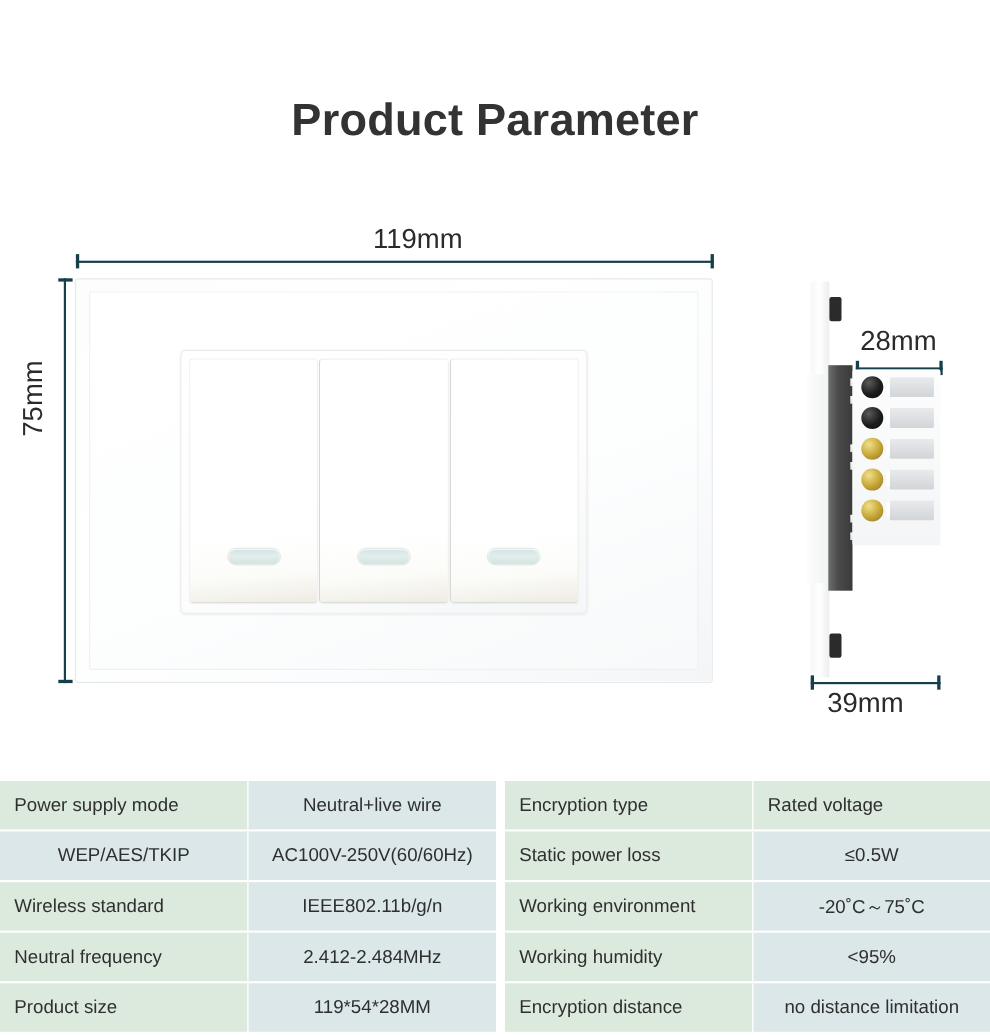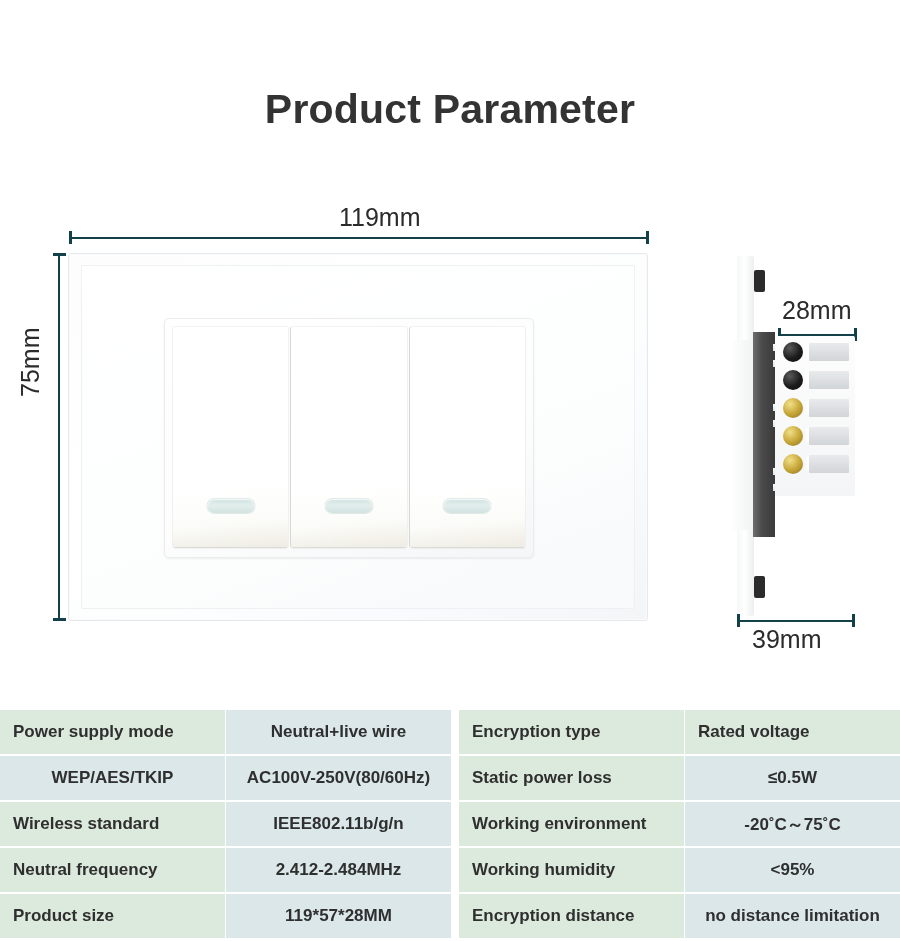--- a/index.html
+++ b/index.html
@@ -103,21 +103,20 @@
   .term-nub { position:absolute; left:23px; top:2px; width:8px; height:14px; background:#ffffff; border-radius:1px; }
 
   
   .spec-table {
     position:absolute; left:0; top:710px; width:900px;
     display:grid;
     grid-template-columns: 225px 1px 225px 8px 225px 1px 215px;
     grid-auto-rows: 46px;
     row-gap: 0px;
     background:#ffffff;
-    font-weight:bold;
   }
   .cell {
     display:flex; align-items:center;
     font-size:17px; color:#2f2f2f;
     border-bottom:2px solid #ffffff;
     height:46px;
   }
   .cell.label { background:#dce9dd; padding-left:13px; justify-content:flex-start; }
   .cell.value { background:#dbe7e9; justify-content:center; padding:0 6px; text-align:center; }
   .cell.gap   { background:#ffffff; border-bottom:2px solid #ffffff; }
@@ -217,21 +216,21 @@
     <div class="cell label">Power supply mode</div>
     <div class="cell vgap"></div>
     <div class="cell value">Neutral+live wire</div>
     <div class="cell gap"></div>
     <div class="cell label">Encryption type</div>
     <div class="cell vgap"></div>
     <div class="cell label">Rated voltage</div>
 
     <div class="cell value">WEP/AES/TKIP</div>
     <div class="cell vgap"></div>
-    <div class="cell value">AC100V-250V(80/60Hz)</div>
+    <div class="cell value">AC100V-250V(60/60Hz)</div>
     <div class="cell gap"></div>
     <div class="cell label">Static power loss</div>
     <div class="cell vgap"></div>
     <div class="cell value">≤0.5W</div>
 
     <div class="cell label">Wireless standard</div>
     <div class="cell vgap"></div>
     <div class="cell value">IEEE802.11b/g/n</div>
     <div class="cell gap"></div>
     <div class="cell label">Working environment</div>
@@ -241,21 +240,21 @@
     <div class="cell label">Neutral frequency</div>
     <div class="cell vgap"></div>
     <div class="cell value">2.412-2.484MHz</div>
     <div class="cell gap"></div>
     <div class="cell label">Working humidity</div>
     <div class="cell vgap"></div>
     <div class="cell value">&lt;95%</div>
 
     <div class="cell label">Product size</div>
     <div class="cell vgap"></div>
-    <div class="cell value">119*57*28MM</div>
+    <div class="cell value">119*54*28MM</div>
     <div class="cell gap"></div>
     <div class="cell label">Encryption distance</div>
     <div class="cell vgap"></div>
     <div class="cell value">no distance limitation</div>
 
   </div>
 
 </div>
 
 </body></html>

